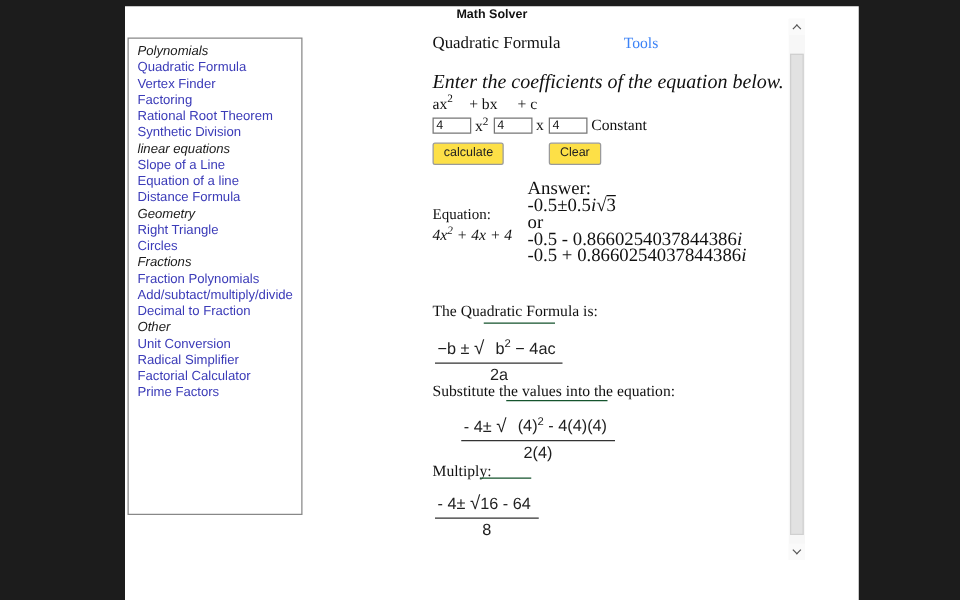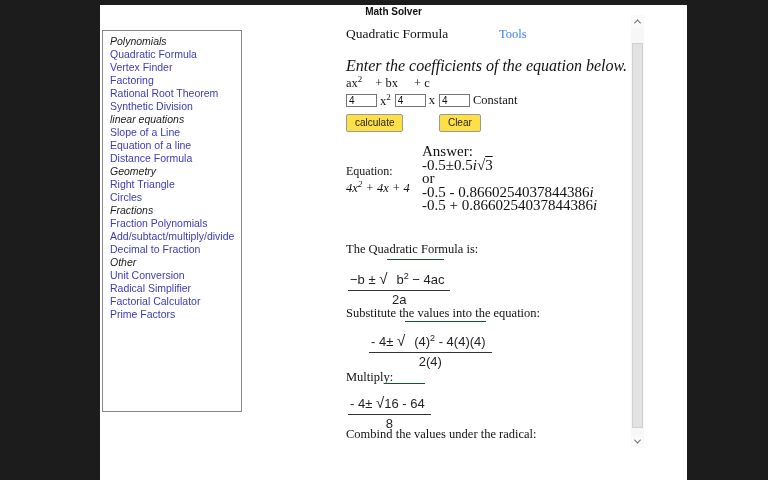--- a/index.html
+++ b/index.html
@@ -161,21 +161,20 @@
     <span class="frac-den">2(4)</span>
   </div>
 
   <div class="abs serif step-label lbl-mult">Multiply:</div>
 
   <div class="abs formula f3">
     <span class="frac-num"><span>- 4± </span><span class="radical">√</span><span class="vinculum">16 - 64</span></span>
     <span class="frac-den">8</span>
   </div>
 
-  <div class="abs serif step-label lbl-comb">Combind the values under the radical:</div>
 
   <div class="scrollbar">
     <div class="sb-arrow sb-up">
         <span class="chev chev-up"></span>
       </div>
     <div class="sb-thumb"></div>
     <div class="sb-arrow sb-down">
         <span class="chev chev-down"></span>
       </div>
   </div>

